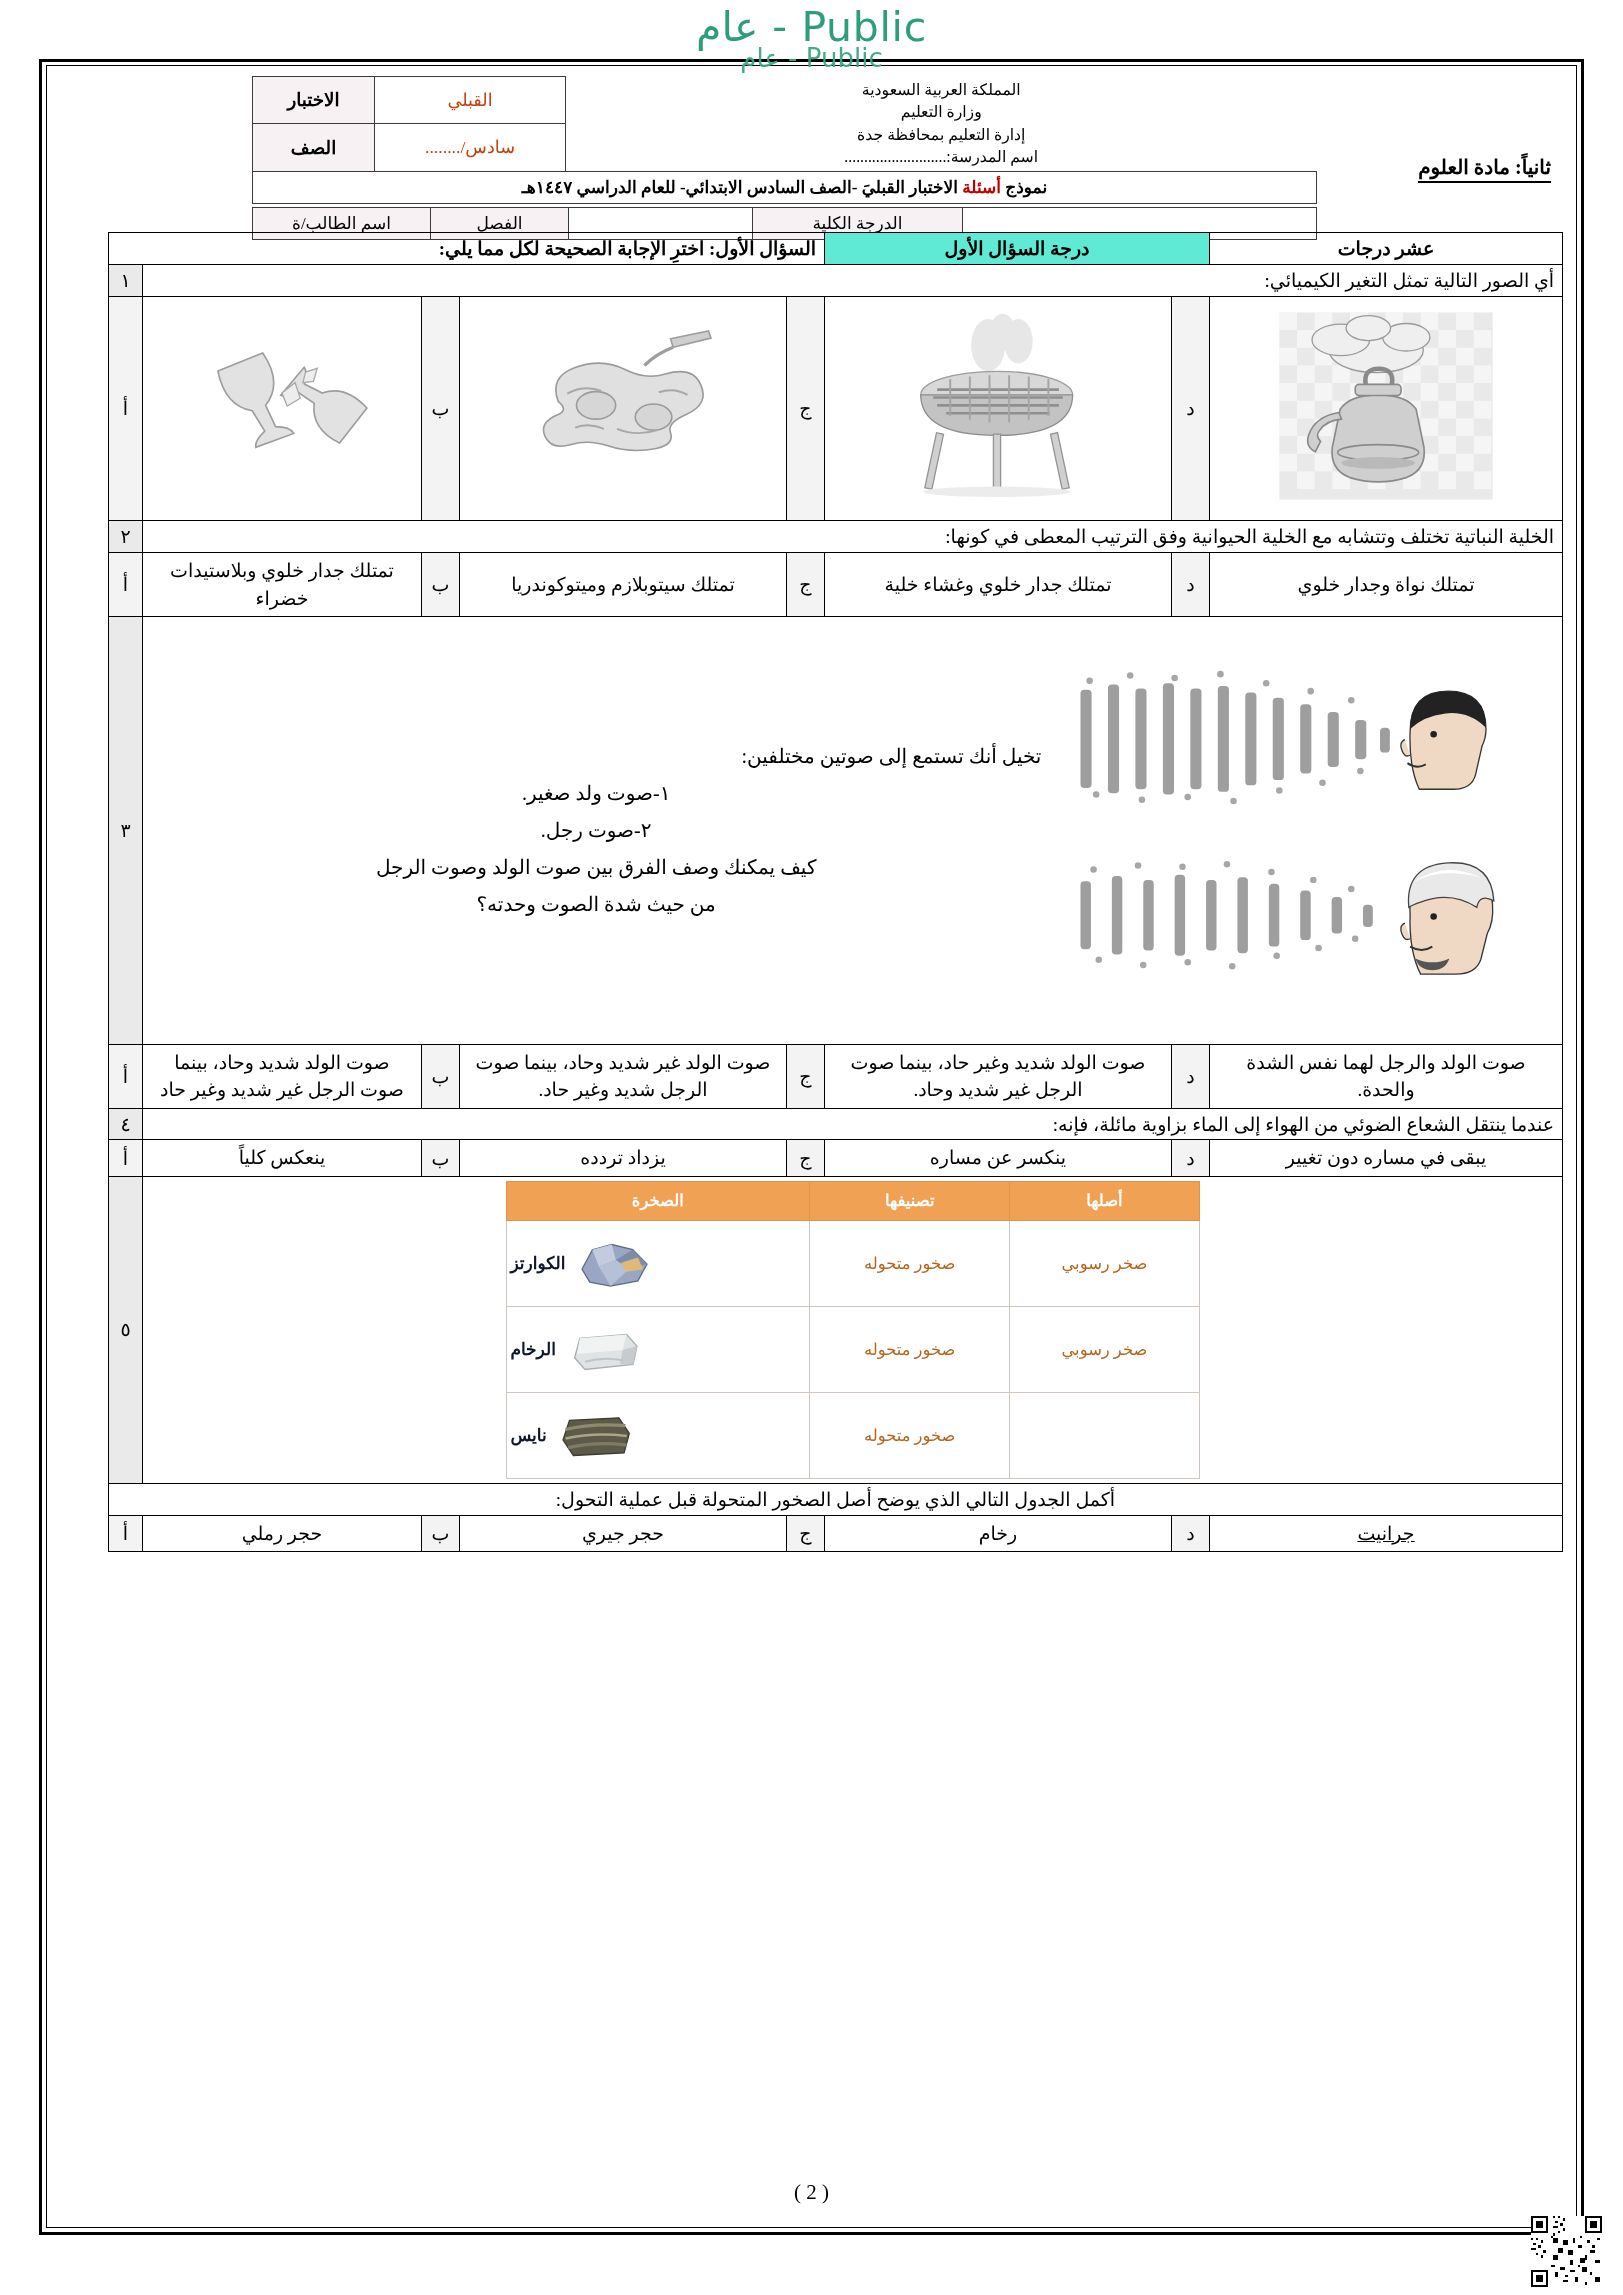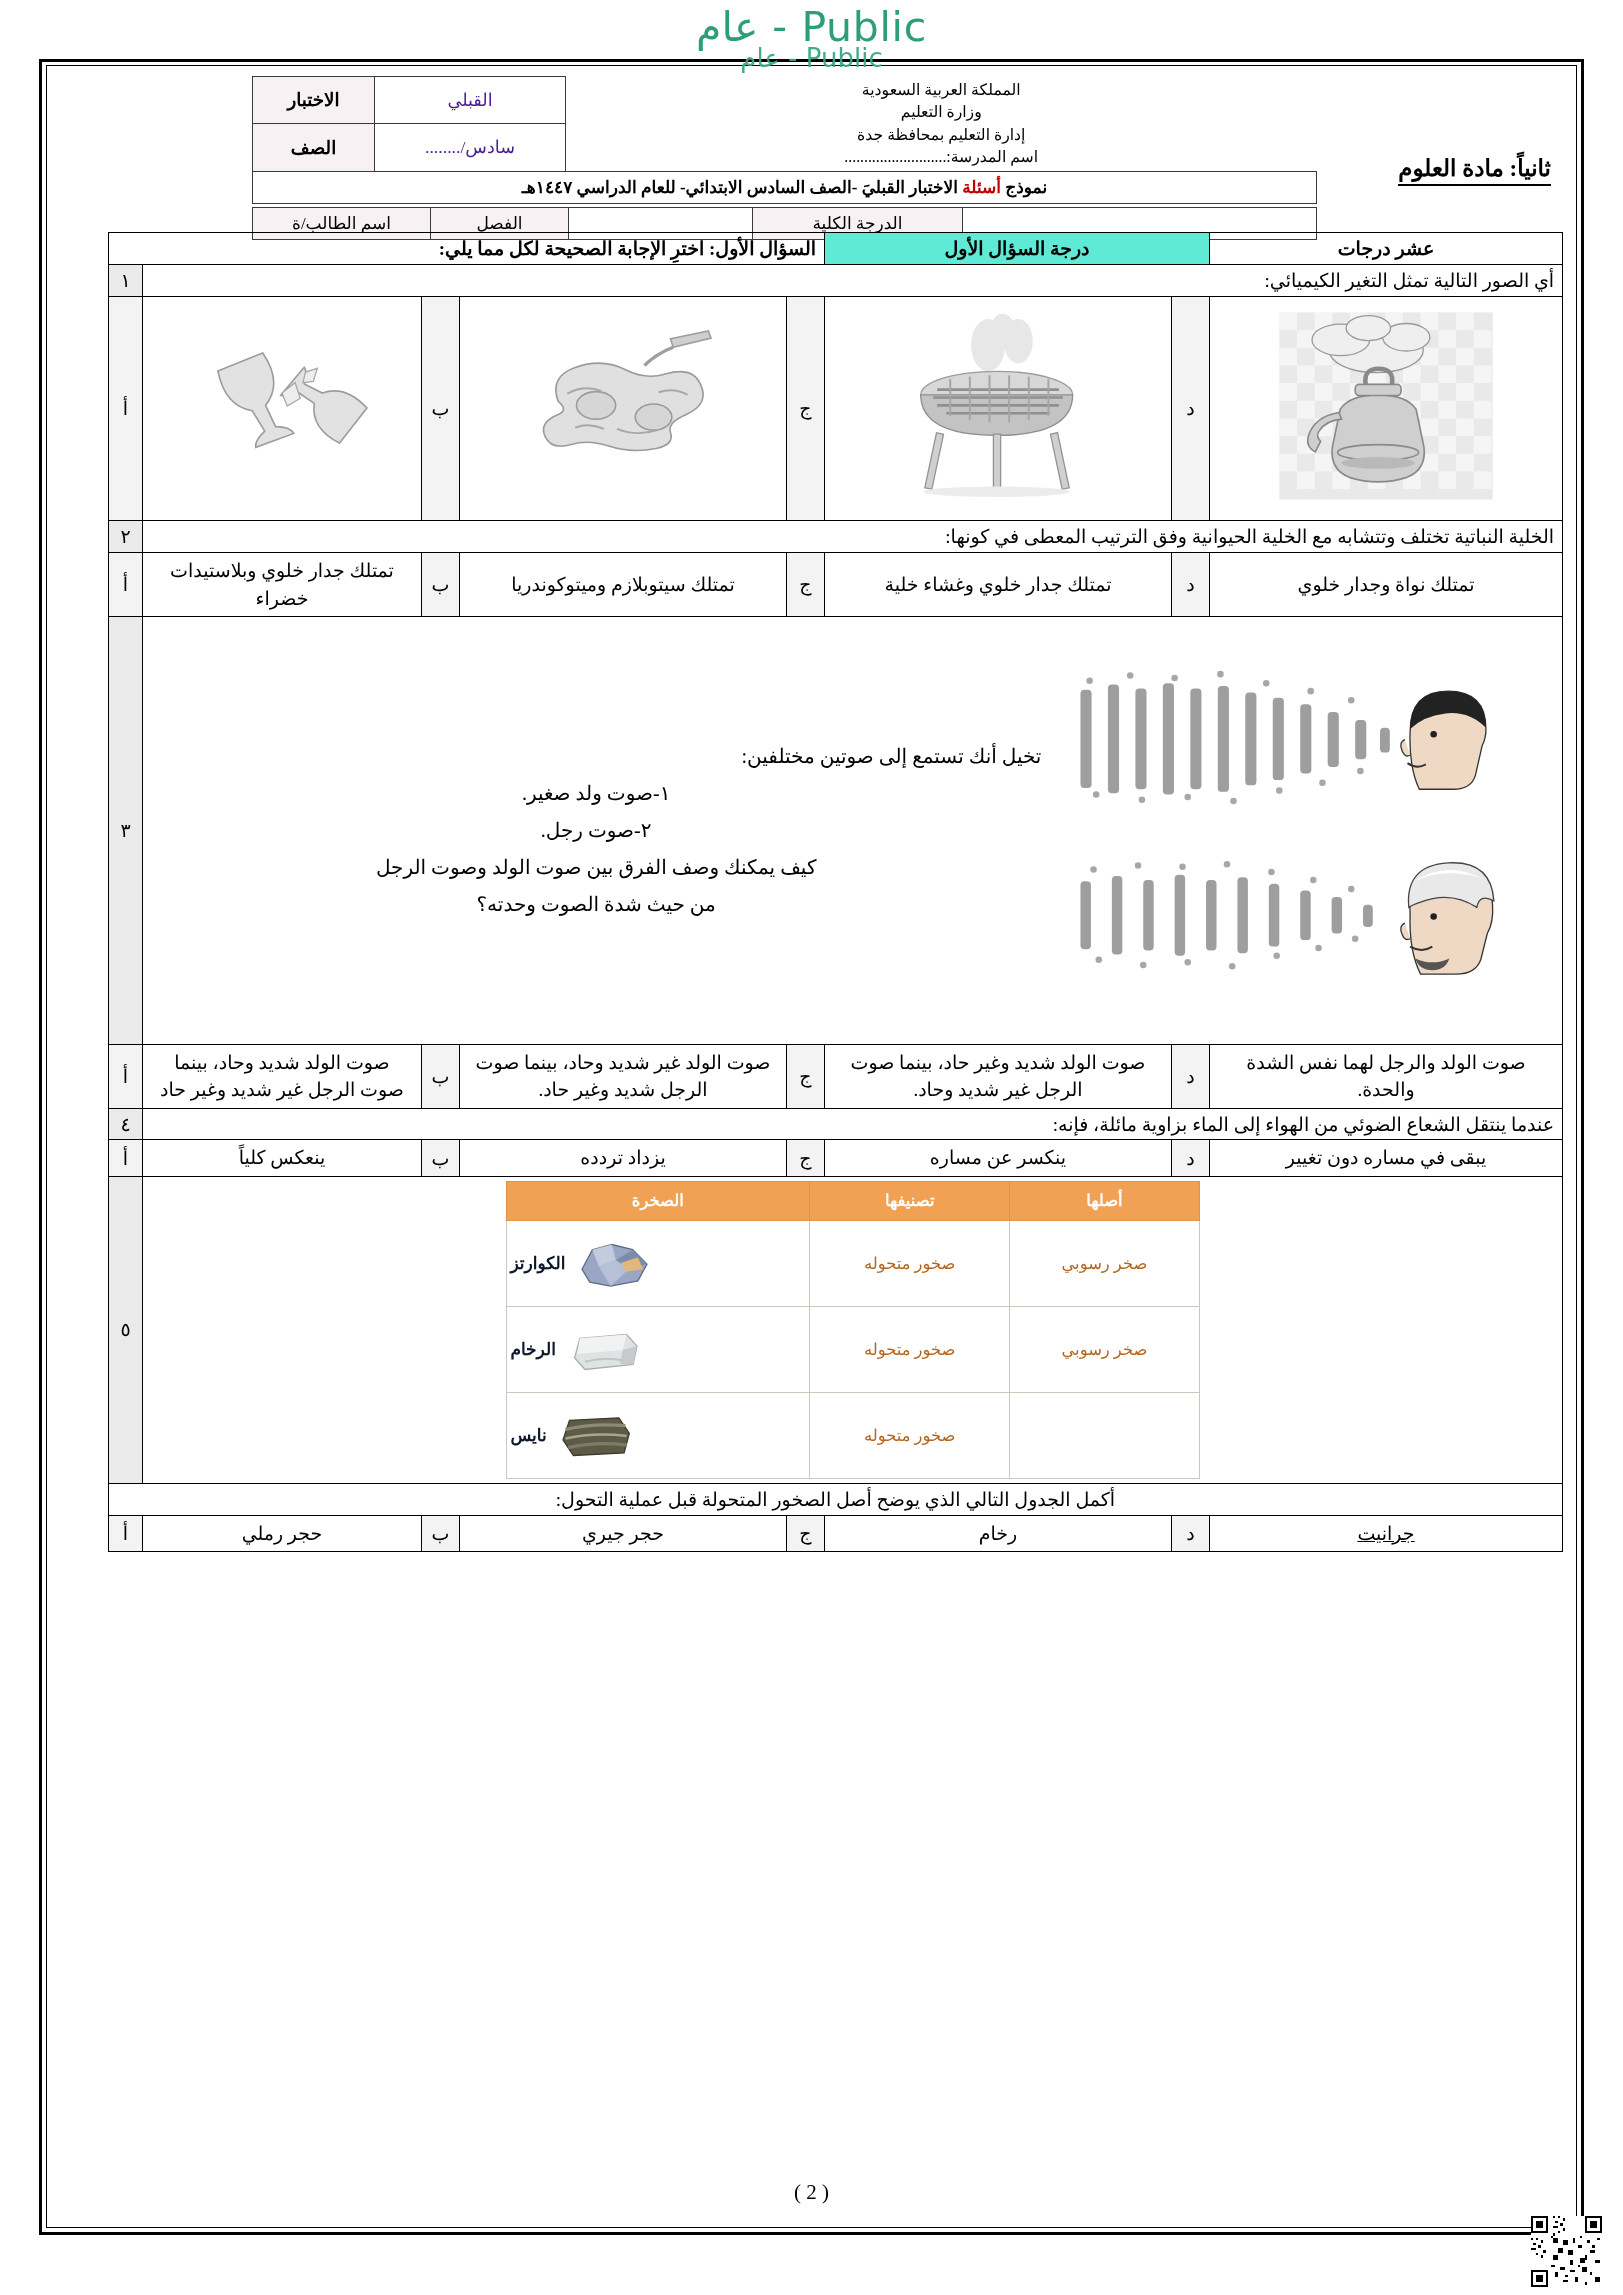--- a/index.html
+++ b/index.html
@@ -46,40 +46,40 @@
   }
   table.hdr td{
     border:1.3px solid #3a3a3a;
     padding:2.6px 6.5px;
     font-size:17px;
     vertical-align:middle;
     text-align:center;
     height:26px;
   }
   .hdr .lbl{background:#f7f1f3;font-weight:bold;width:108px;font-size:18.3px;}
-  .hdr .val{width:177px;font-size:17.7px;color:#4c1d95;}
+  .hdr .val{width:177px;font-size:17.7px;color:#c2410c;}
   .hdr .org{
     text-align:center;line-height:1.42;font-size:15.7px;border:none;
     padding-top:2.6px;
   }
   .hdr .org div{white-space:nowrap;}
   .title-row td{
     border-left:none;border-right:none;border-top:1.3px solid #3a3a3a;
     border-bottom:1.3px solid #3a3a3a;
     text-align:center;font-weight:bold;font-size:17.7px;padding:4.6px 0 5.2px;
   }
   .title-row .red{color:#c00000;}
   .row3 td{font-size:17px;height:30px;}
   .row3 .k{background:#f7f1f3;font-weight:normal;}
   .row3 .blank{background:#fff;}
 
   
   .subject{
     position:absolute;right:72px;top:156px;
-    font-size:23px;font-weight:bold;
+    font-size:20px;font-weight:bold;
     border-bottom:2.6px solid #000;
     padding-bottom:2.6px;
     line-height:1.1;
   }
 
   
   .main-wrap{
     position:absolute;left:109px;top:232px;width:1454px;
   }
   table.exam{

